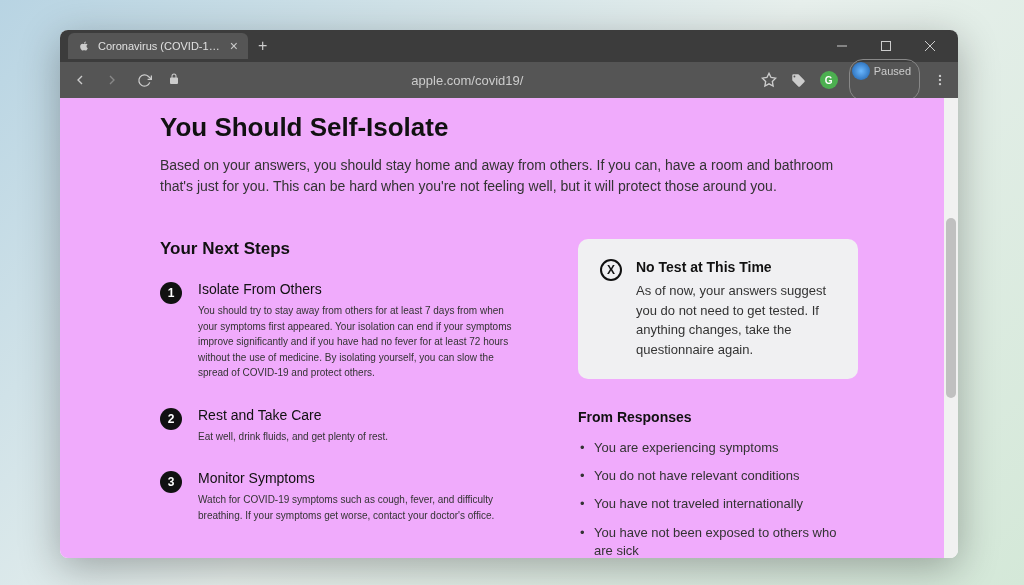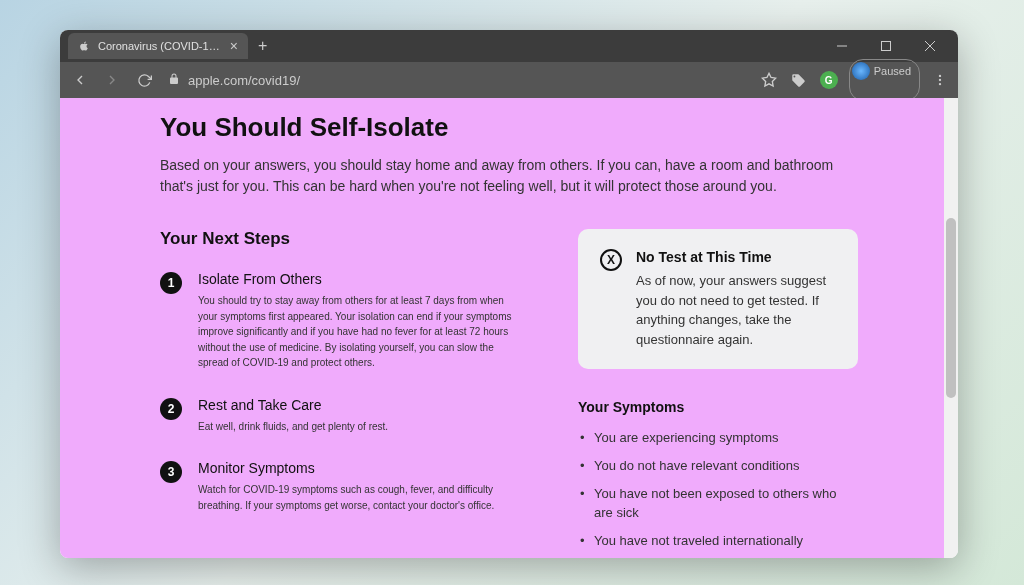--- a/index.html
+++ b/index.html
@@ -89,20 +89,21 @@
       cursor: pointer;
       font-size: 12px;
     }
     .toolbar {
       background: #555;
       height: 36px;
       display: flex;
       align-items: center;
       padding: 0 8px;
       gap: 8px;
+      text-align: center;
     }
     .nav-btn {
       color: #ccc;
       width: 24px;
       height: 24px;
       display: flex;
       align-items: center;
       justify-content: center;
       cursor: pointer;
     }
@@ -197,21 +198,21 @@
     .page-heading {
       font-size: 26px;
       font-weight: 700;
       color: #111;
       margin-bottom: 12px;
     }
     .page-subheading {
       font-size: 14px;
       color: #333;
       line-height: 1.5;
-      margin-bottom: 32px;
+      margin-bottom: 42px;
     }
     .section-heading {
       font-size: 17px;
       font-weight: 700;
       color: #111;
       margin-bottom: 22px;
     }
     .columns {
       display: flex;
       gap: 60px;
@@ -433,26 +434,26 @@
 
         <div class="right-col">
           <div class="callout">
             <div class="callout-icon">X</div>
             <div class="callout-body">
               <div class="callout-title">No Test at This Time</div>
               <div class="callout-text">As of now, your answers suggest you do not need to get tested. If anything changes, take the questionnaire again.</div>
             </div>
           </div>
 
-          <div class="responses-heading">Your Symptoms</div>
+          <div class="responses-heading">From Responses</div>
           <ul class="responses-list">
             <li>You are experiencing symptoms</li>
             <li>You do not have relevant conditions</li>
+            <li>You have not traveled internationally</li>
             <li>You have not been exposed to others who are sick</li>
-            <li>You have not traveled internationally</li>
 
           </ul>
         </div>
       </div>
     </div>
 
     <div class="scrollbar-track">
       <div class="scrollbar-thumb"></div>
     </div>
   </div>

